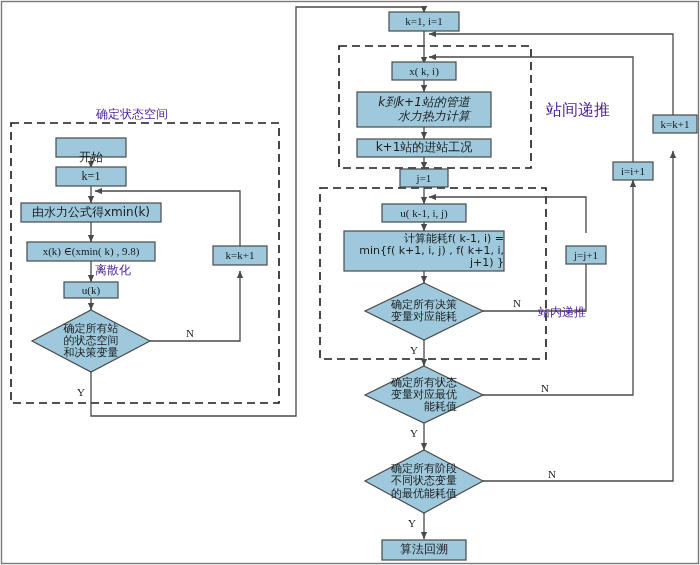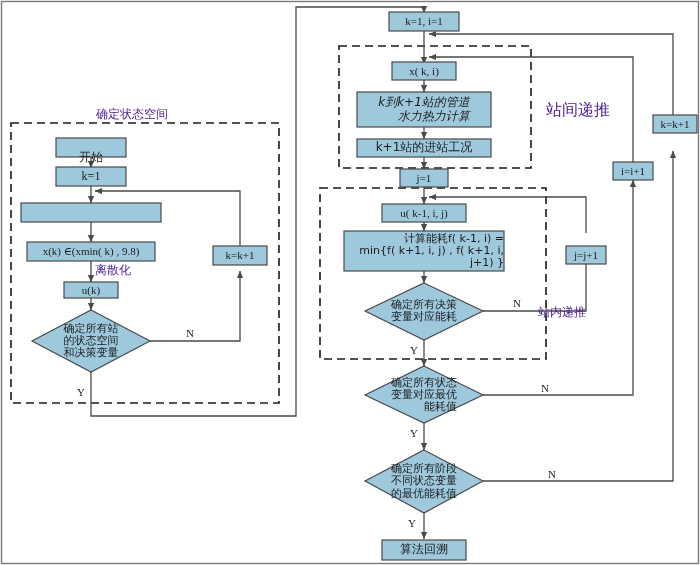--- a/index.html
+++ b/index.html
@@ -139,20 +139,21 @@
     <rect x="613" y="162" width="40" height="18" fill="#9EC9DD" stroke="#4a4a4a" stroke-width="1.2"></rect>
     <rect x="653" y="115" width="44" height="18" fill="#9EC9DD" stroke="#4a4a4a" stroke-width="1.2"></rect>
   </svg>
 
   <div class="plain-label cn" style="left:96px; top:106px; font-size:12px;">确定状态空间</div>
   <div class="plain-label cn" style="left:546px; top:100px; font-size:16px;">站间递推</div>
   <div class="plain-label cn" style="left:538px; top:304px; font-size:12px;">站内递推</div>
 
   <div class="node-label cn" style="left:56px; top:150px; width:70px; height:16px; font-size:12px;">开始</div>
   <div class="node-label" style="left:56px; top:167px; width:70px; height:19px; font-size:12px;">k=1</div>
+  <div class="node-label cn" style="left:21px; top:203px; width:140px; height:19px; font-size:12px;">由水力公式得xmin(k)</div>
   <div class="node-label" style="left:27px; top:242px; width:128px; height:19px; font-size:11px;">x(k) ∈(xmin( k) , 9.8)</div>
   <div class="node-label" style="left:64px; top:282px; width:54px; height:16px; font-size:11px;">u(k)</div>
   <div class="node-label cn" style="left:44px; top:316px; width:94px; height:50px; font-size:11px;">确定所有站
 的状态空间
 和决策变量</div>
   <div class="node-label" style="left:213px; top:246px; width:54px; height:19px; font-size:11px;">k=k+1</div>
 
   <div class="plain-label cn" style="left:95px; top:262px; font-size:12px;">离散化</div>
 
   <div class="node-label" style="left:389px; top:12px; width:70px; height:19px; font-size:11px;">k=1, i=1</div>

